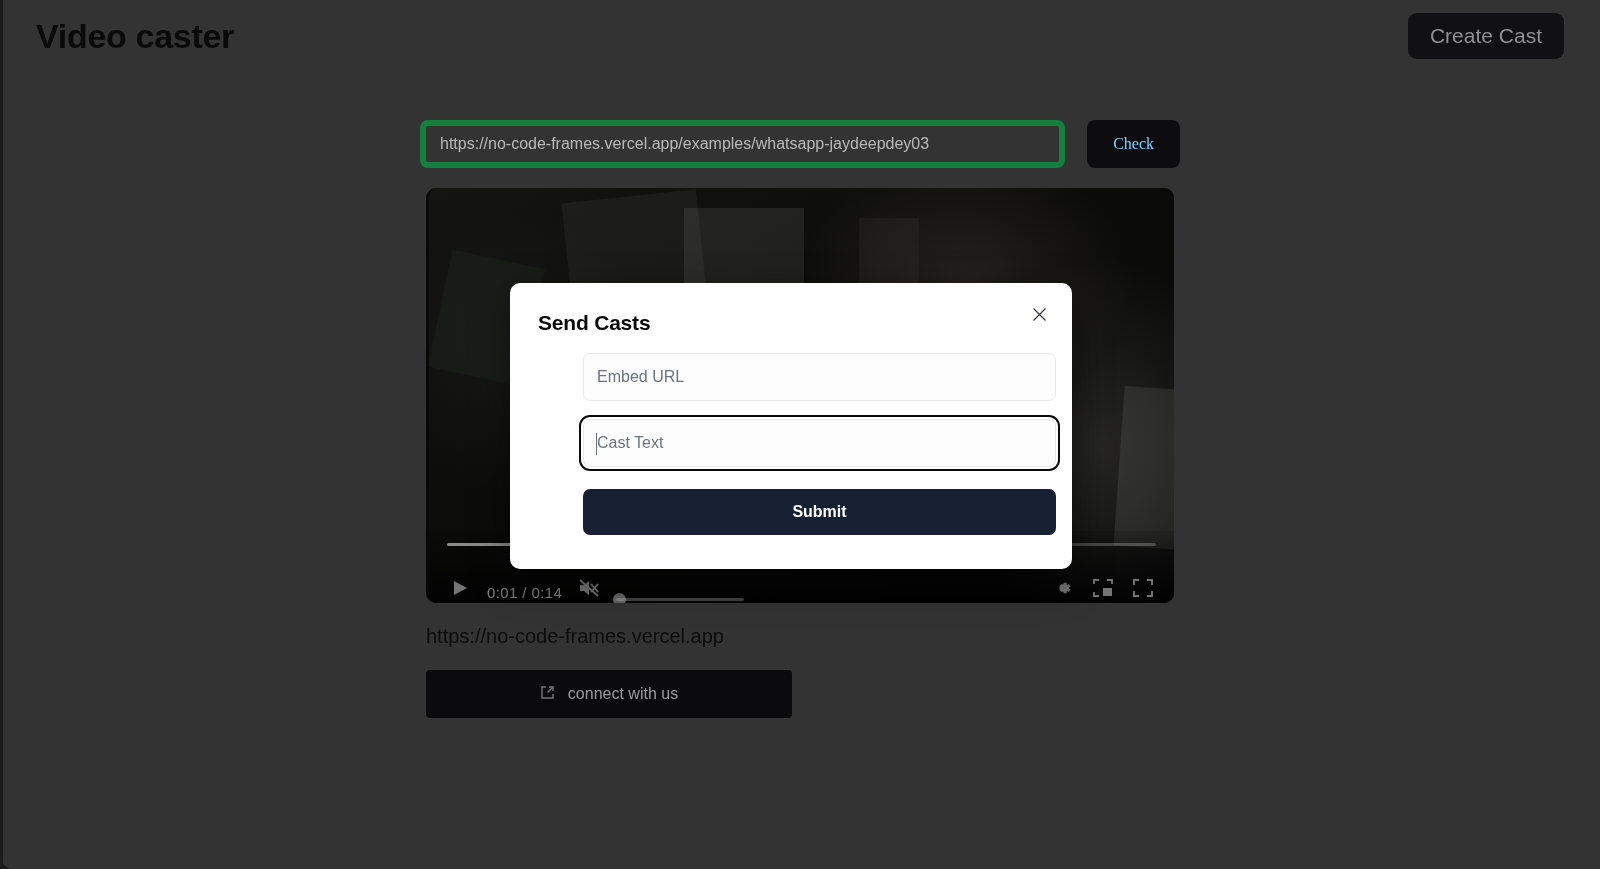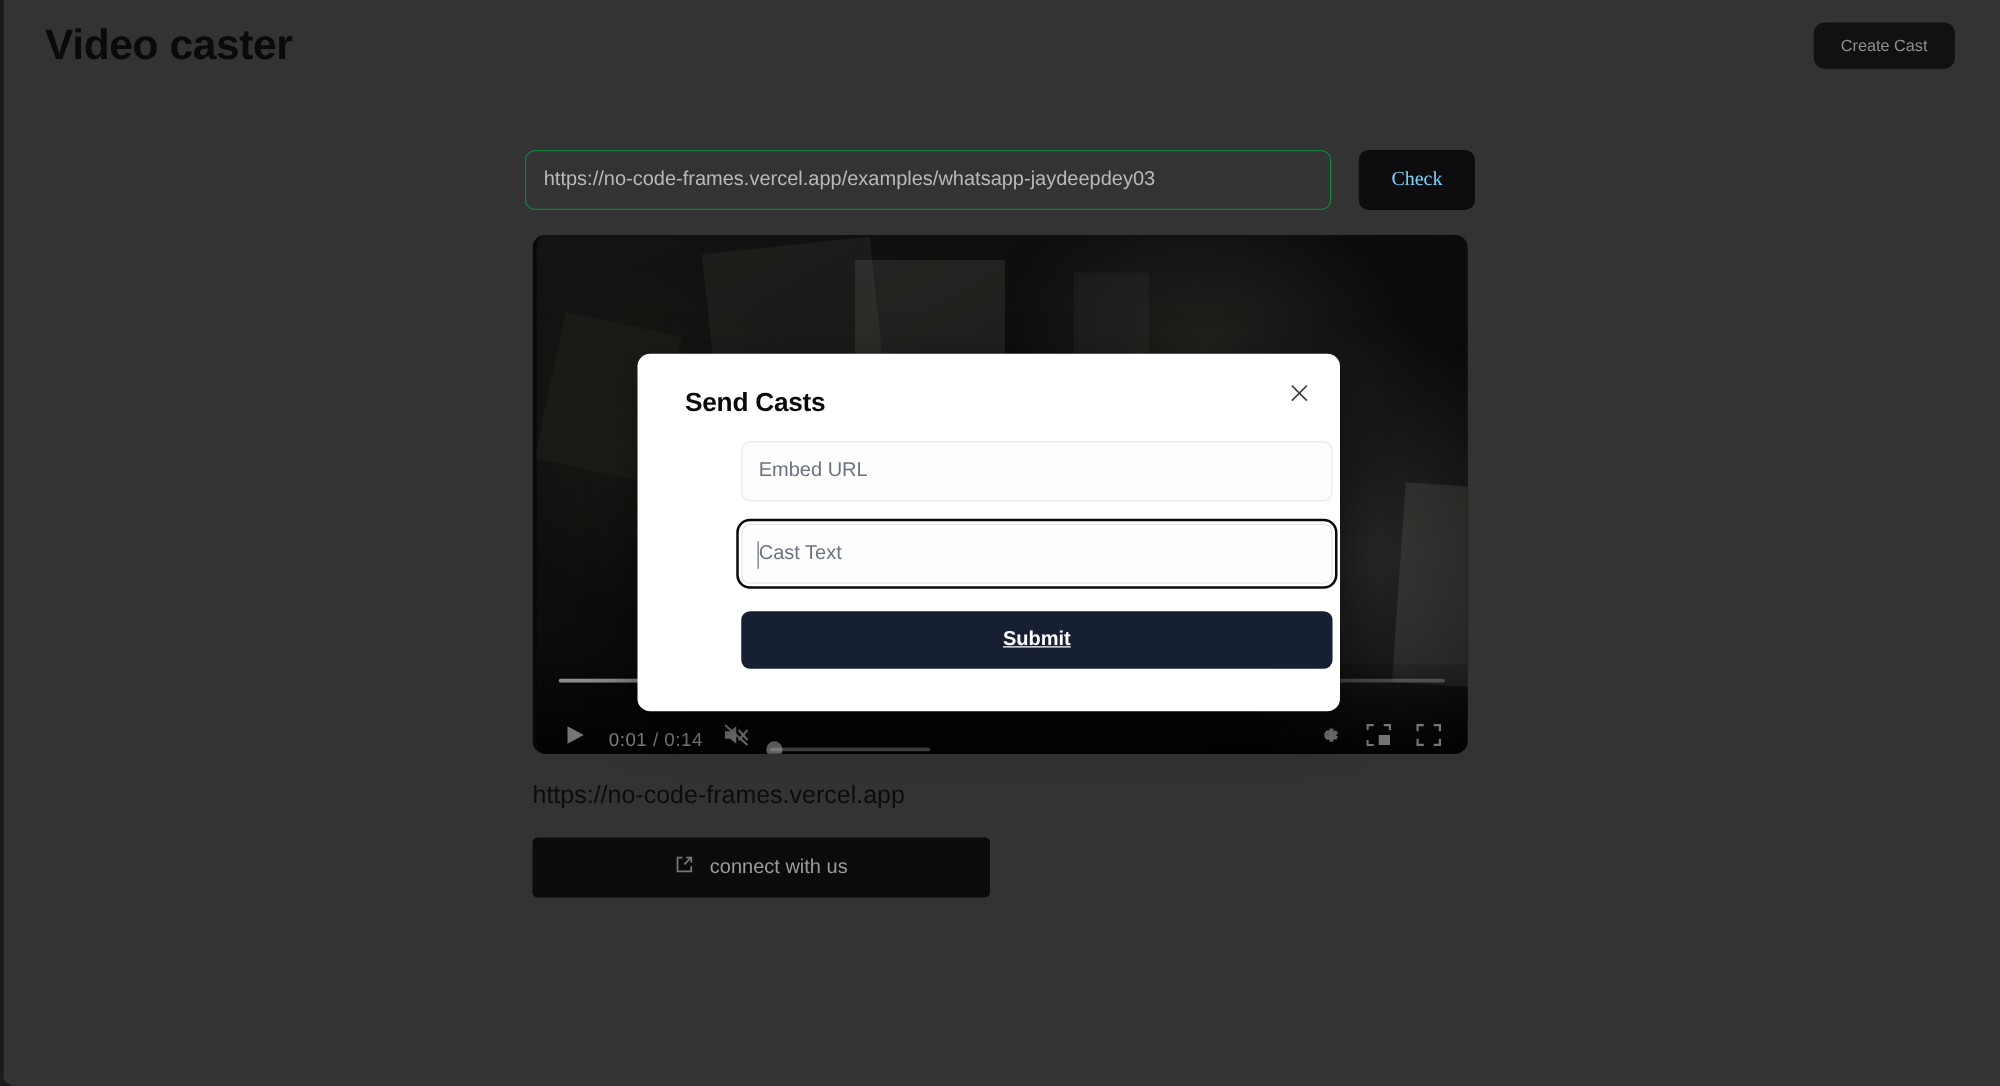--- a/index.html
+++ b/index.html
@@ -41,21 +41,21 @@
   }
   .brand {
     font-size: 34px;
     font-weight: bold;
     letter-spacing: -0.3px;
     color: #0a0a0a;
   }
   .create-cast-btn {
     background: #111113;
     color: #8f8f93;
-    font-size: 13px;
+    font-size: 21px;
     padding: 11px 22px;
     border: none;
     border-radius: 9px;
     cursor: pointer;
     font-family: inherit;
   }
 
   
   .main {
     position: absolute;
@@ -68,21 +68,21 @@
 
   .url-row {
     display: flex;
     align-items: center;
     gap: 22px;
     width: 760px;
   }
   .url-input {
     flex: 1;
     height: 48px;
-    border: 1px solid #15803d;
+    border: 6px solid #15803d;
     border-radius: 8px;
     background: transparent;
     color: #b9b9b9;
     font-size: 16px;
     padding: 0 14px;
     font-family: inherit;
     outline: none;
   }
   .check-btn {
     background: #0d0d10;
@@ -221,21 +221,21 @@
   .connect-btn svg { opacity: 0.75; }
 
   
   .modal {
     position: absolute;
     left: 510px;
     top: 283px;
     width: 562px;
     background: #ffffff;
     border-radius: 10px;
-    padding: 28px 28px 34px 38px;
+    padding: 28px 28px 34px 28px;
     z-index: 50;
     box-shadow: 0 12px 40px rgba(0,0,0,0.45);
   }
   .modal-title {
     font-size: 21px;
     font-weight: bold;
     color: #0a0a0a;
     letter-spacing: -0.2px;
   }
   .modal-close {
@@ -282,21 +282,20 @@
     width: 473px;
     height: 46px;
     background: #171f33;
     color: #ffffff;
     font-size: 16px;
     font-weight: bold;
     border: none;
     border-radius: 7px;
     cursor: pointer;
     font-family: inherit;
-    text-decoration: underline;
   }
 </style>
 </head>
 <body>
 
 <div class="viewport">
 
   <div class="header">
     <div class="brand">Video caster</div>
     <button class="create-cast-btn">Create Cast</button>

